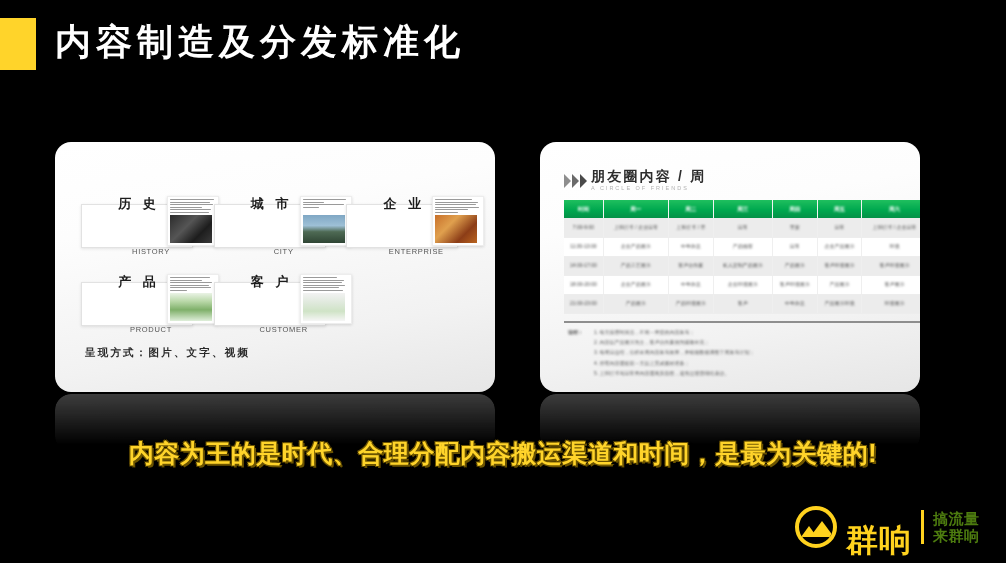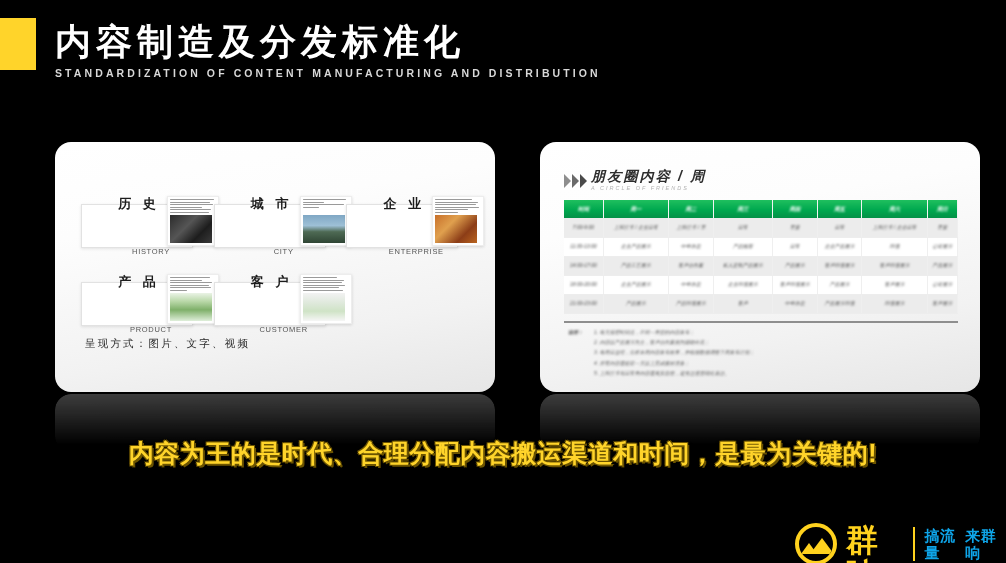--- a/index.html
+++ b/index.html
@@ -44,21 +44,21 @@
     -webkit-mask-image:linear-gradient(to top, rgba(0,0,0,.30) 0%, rgba(0,0,0,0) 88%);
     mask-image:linear-gradient(to top, rgba(0,0,0,.30) 0%, rgba(0,0,0,0) 88%);
     opacity:.85;
   }
   .reflect-inner {
     position:absolute; left:0; bottom:0; width:100%; height:250px;
     background:linear-gradient(170deg,#ffffff 0%,#fdfdfd 30%,#f2f2f2 72%,#e6e6e6 100%);
   }
 
   #left-card-shell  { left:55px;  top:142px; width:440px; }
-  #right-card-shell { left:540px; top:142px; width:440px;font-style:italic; }
+  #right-card-shell { left:540px; top:142px; width:380px; }
 
   
   #topic-grid {
     position:absolute; left:26px; top:62px;
     width:388px;
     display:grid; grid-template-columns:repeat(3,1fr);
     row-gap:34px; column-gap:10px;
   }
   .topic {
     position:relative; height:44px;
@@ -107,23 +107,23 @@
     background-size:cover; background-position:center;
   }
   .im-history   { background:linear-gradient(135deg,#2b2b2b 0%,#555 40%,#1d1d1d 70%,#3a3a3a 100%); }
   .im-city      { background:linear-gradient(180deg,#7fa7c4 0%,#9ec0d6 38%,#4e6a54 60%,#2f4534 100%); }
   .im-ent       { background:linear-gradient(135deg,#c8702a 0%,#e0a04e 35%,#8c3d17 70%,#b9641f 100%); }
   .im-human     { background:linear-gradient(140deg,#4a6b32 0%,#6d8c45 40%,#32481f 75%,#5a7635 100%); }
   .im-product   { background:linear-gradient(180deg,#eaf3e6 0%,#b9d8a8 30%,#7fb06a 60%,#dfeeda 100%); }
   .im-customer  { background:linear-gradient(180deg,#f2f2f2 0%,#dfe9dc 35%,#cfe3c6 65%,#f6f6f6 100%); }
 
   #present-note {
-    position:absolute; left:30px; top:195px;
+    position:absolute; left:30px; top:204px;
     font-family:"Liberation Serif", serif;
-    font-size:10.5px; font-weight:normal; color:#2a2a2a;
+    font-size:10.5px; font-weight:bold; color:#2a2a2a;
     letter-spacing:2.2px;
   }
 
   
   #sheet { position:absolute; left:24px; top:20px; width:394px; }
   #sheet-head { display:flex; align-items:flex-end; height:30px; }
   #chevrons {
     display:flex; gap:1px; margin-right:4px; margin-bottom:4px;
   }
   #chevrons span {
@@ -201,33 +201,32 @@
     border-style:solid; border-color:transparent transparent #FFD21E transparent;
   }
   #logo-mark .m1 { left:2px;  border-width:0 8px 11px 8px; }
   #logo-mark .m2 { left:11px; border-width:0 12px 16px 12px; }
   #logo-text {
     margin-left:9px; font-size:32px; font-weight:bold;
     color:#FFD21E; letter-spacing:1px; line-height:34px;margin-top:26px;
   }
   #logo-bar { width:3px; height:34px; background:#FFD21E; margin:0 9px; }
   #logo-slogan {
-    display:flex; justify-content:center;
-    color:#0ea5e9; font-size:15px; font-weight:bold;
+    display:flex; flex-direction:column; justify-content:center;
+    color:#4d7c0f; font-size:15px; font-weight:bold;
     line-height:17px; letter-spacing:.5px;
   }
 </style>
 </head>
 <body>
 
 <div id="header">
   <div id="yellow-block"></div>
   <div id="title-wrap">
     <div id="main-title">内容制造及分发标准化</div>
-    <div id="sub-title">STANDARDIZATION OF CONTENT MANUFACTURING AND DISTRIBUTION</div>
   </div>
 </div>
 
 <div class="card-shell" id="left-card-shell">
   <div class="card">
 
     <div id="topic-grid">
 
       <div class="topic">
         <div class="topic-green"></div>

